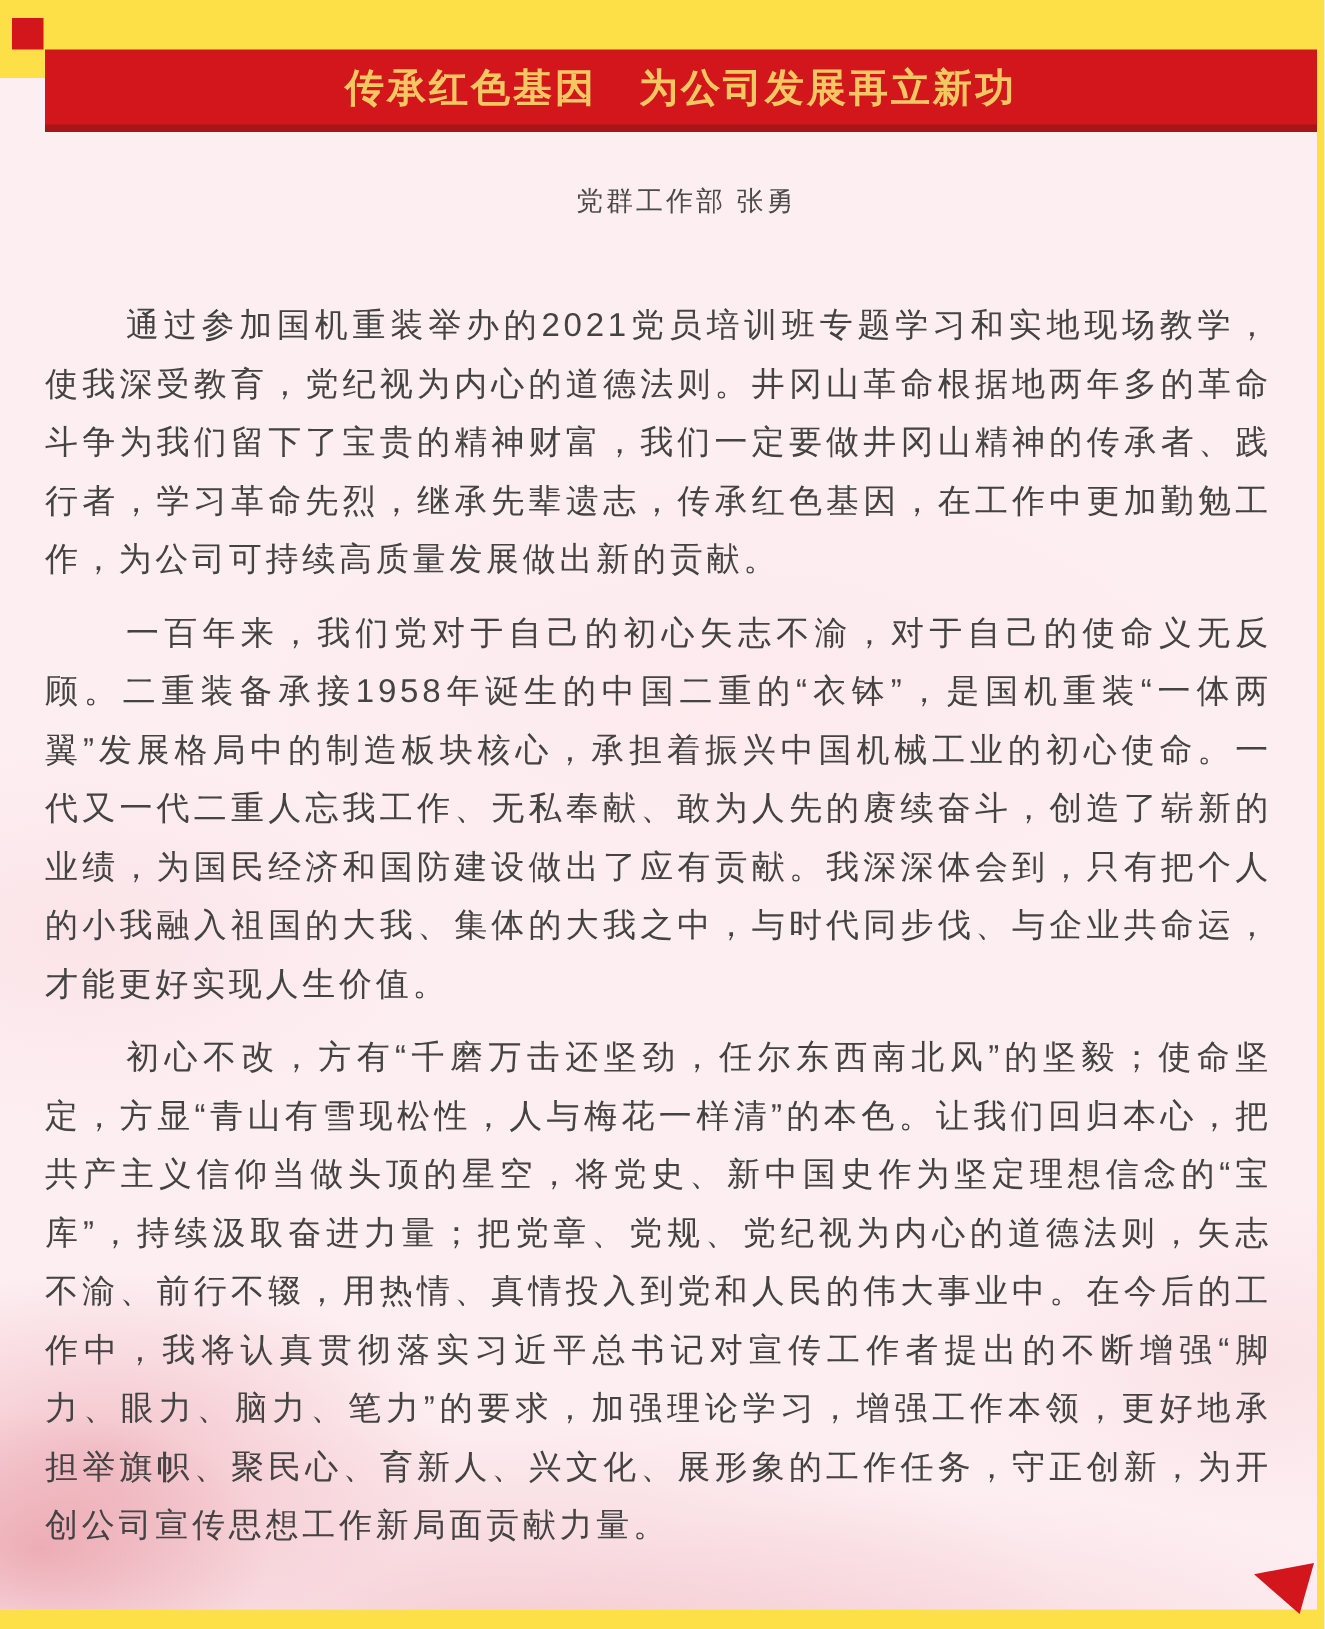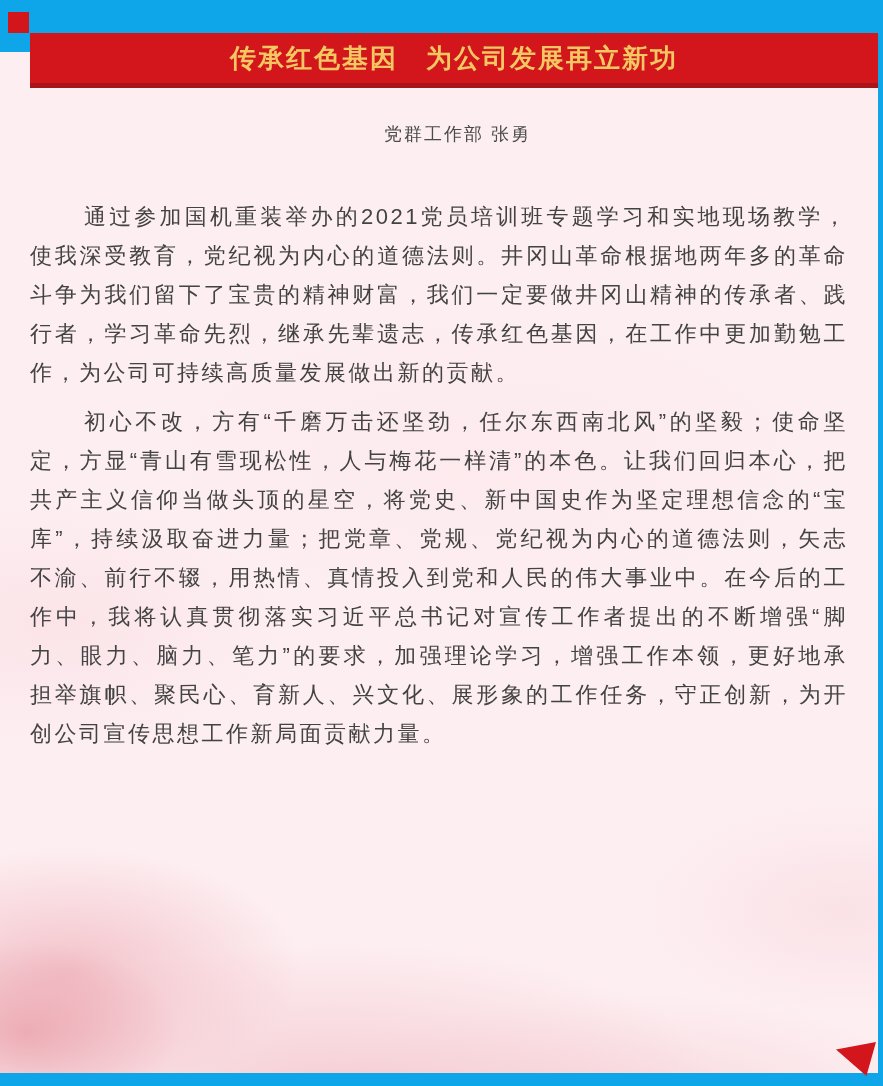--- a/index.html
+++ b/index.html
@@ -5,21 +5,21 @@
   html, body {
     margin: 0;
     padding: 0;
     background: #ffffff;
     font-family: "Liberation Sans", sans-serif;
   }
   .page {
     position: relative;
     width: 883px;
     height: 1086px;
-    background: #0ea5e9;
+    background: #fde047;
     overflow: hidden;
   }
   
   .corner-square {
     position: absolute;
     left: 8px;
     top: 12px;
     width: 21px;
     height: 21px;
     background: #d2161b;
@@ -110,18 +110,19 @@
   <div class="panel"></div>
 
   <div class="banner">
     <h1>传承红色基因　为公司发展再立新功</h1>
   </div>
 
   <div class="byline">党群工作部 张勇</div>
 
   <div class="content">
     <p>通过参加国机重装举办的2021党员培训班专题学习和实地现场教学，使我深受教育，党纪视为内心的道德法则。井冈山革命根据地两年多的革命斗争为我们留下了宝贵的精神财富，我们一定要做井冈山精神的传承者、践行者，学习革命先烈，继承先辈遗志，传承红色基因，在工作中更加勤勉工作，为公司可持续高质量发展做出新的贡献。</p>
+    <p>一百年来，我们党对于自己的初心矢志不渝，对于自己的使命义无反顾。二重装备承接1958年诞生的中国二重的“衣钵”，是国机重装“一体两翼”发展格局中的制造板块核心，承担着振兴中国机械工业的初心使命。一代又一代二重人忘我工作、无私奉献、敢为人先的赓续奋斗，创造了崭新的业绩，为国民经济和国防建设做出了应有贡献。我深深体会到，只有把个人的小我融入祖国的大我、集体的大我之中，与时代同步伐、与企业共命运，才能更好实现人生价值。</p>
     <p>初心不改，方有“千磨万击还坚劲，任尔东西南北风”的坚毅；使命坚定，方显“青山有雪现松性，人与梅花一样清”的本色。让我们回归本心，把共产主义信仰当做头顶的星空，将党史、新中国史作为坚定理想信念的“宝库”，持续汲取奋进力量；把党章、党规、党纪视为内心的道德法则，矢志不渝、前行不辍，用热情、真情投入到党和人民的伟大事业中。在今后的工作中，我将认真贯彻落实习近平总书记对宣传工作者提出的不断增强“脚力、眼力、脑力、笔力”的要求，加强理论学习，增强工作本领，更好地承担举旗帜、聚民心、育新人、兴文化、展形象的工作任务，守正创新，为开创公司宣传思想工作新局面贡献力量。</p>
   </div>
 
   <div class="corner-triangle"></div>
 
 </div>
 
 </body></html>

